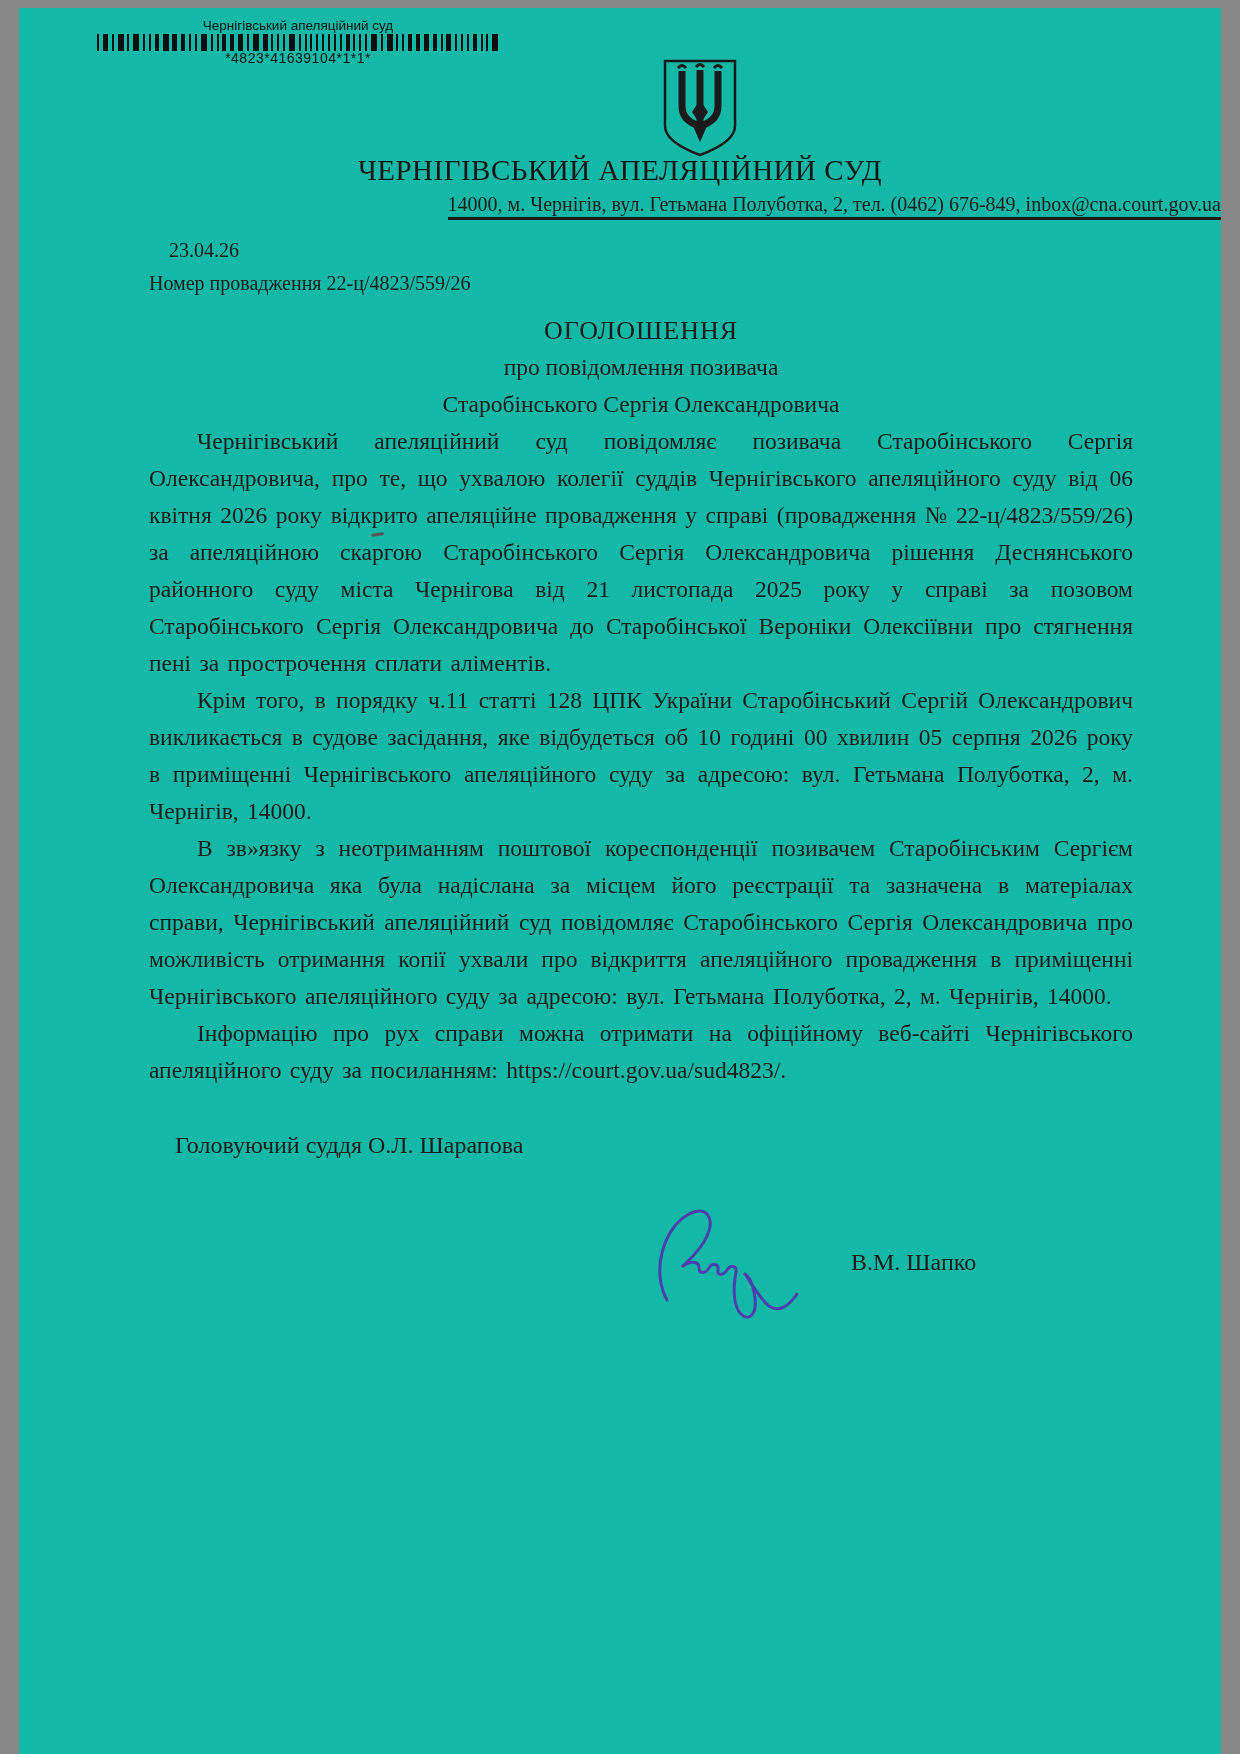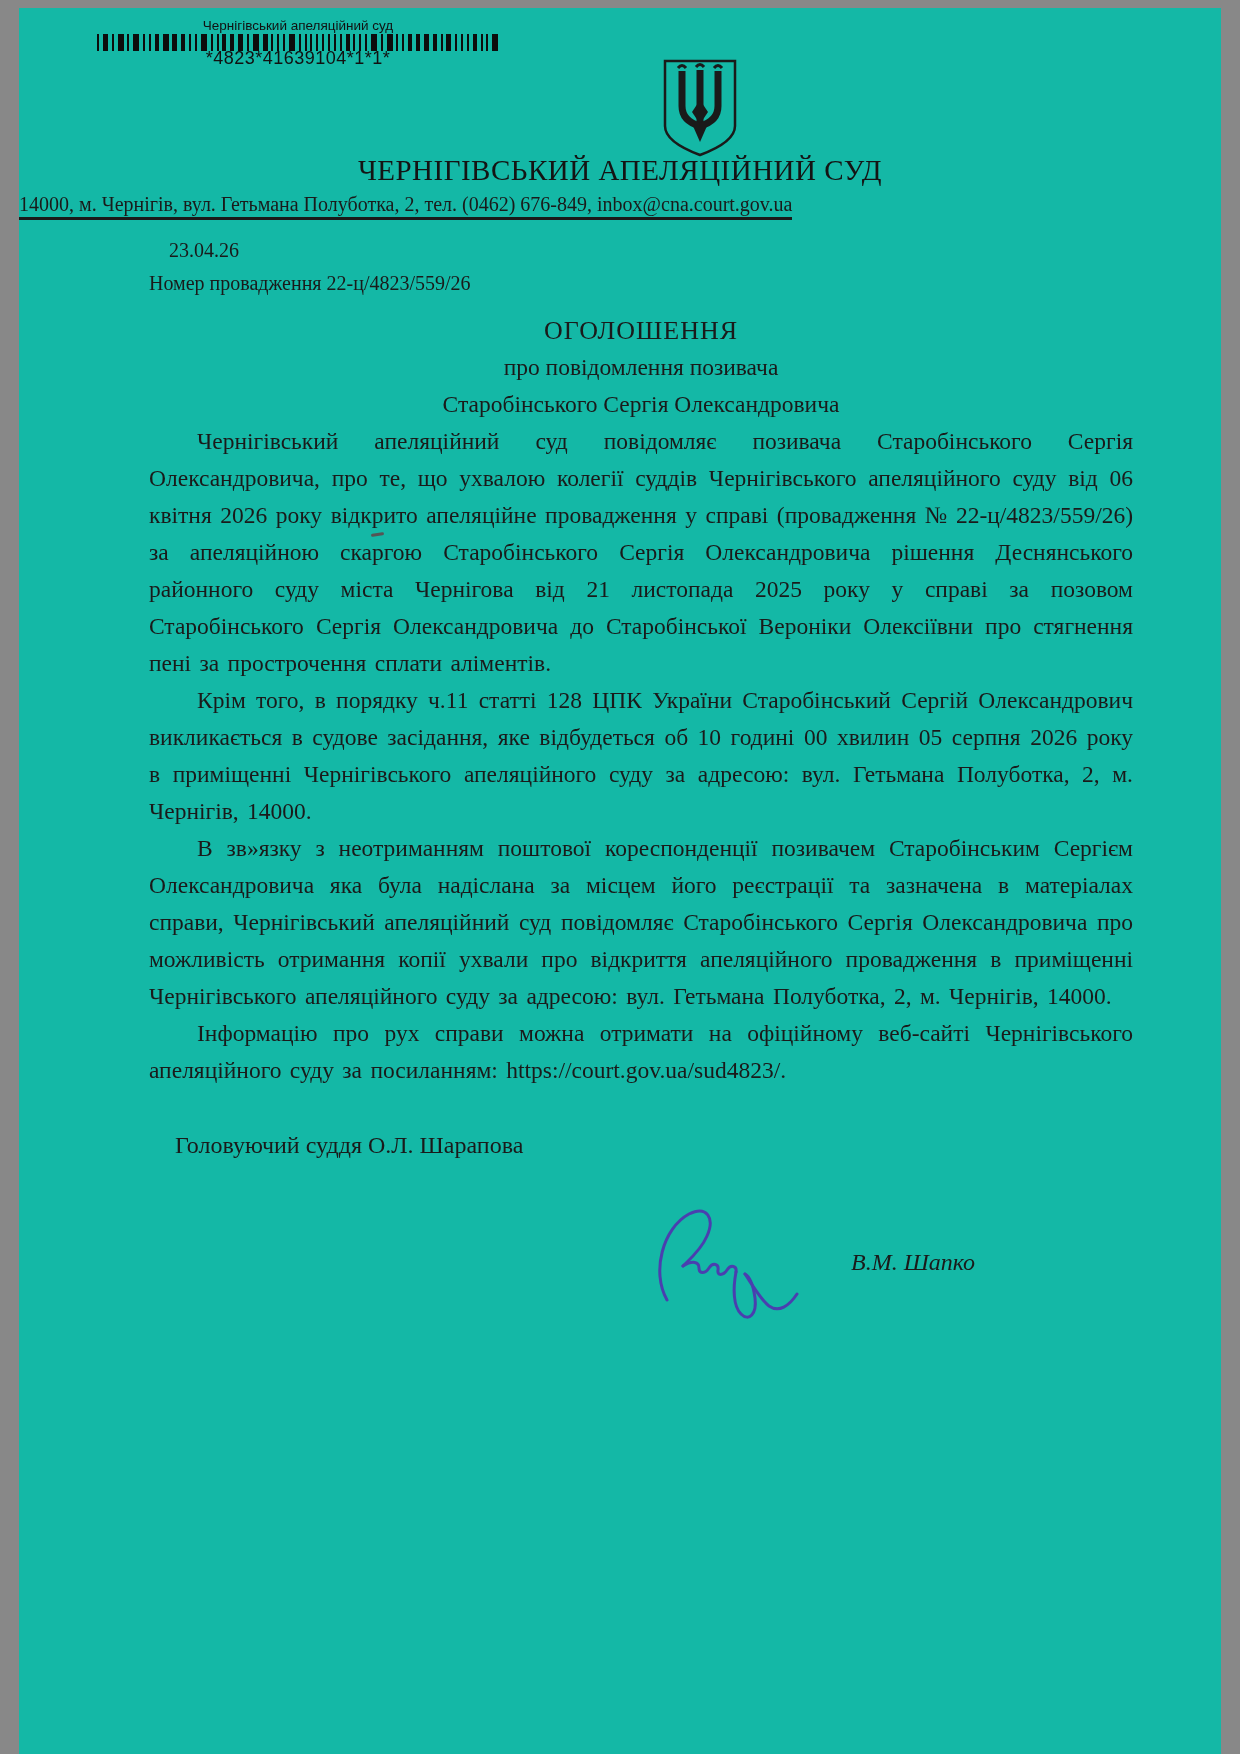--- a/index.html
+++ b/index.html
@@ -25,21 +25,21 @@
   }
   .barcode-label { font-size: 13.5px; line-height: 15px; color: #111; }
   .barcode-bars {
     margin-top: 1px;
     height: 17px;
     display: flex;
     align-items: stretch;
     justify-content: space-between;
   }
   .barcode-bars span { display: block; background: #0d0d0d; height: 100%; }
-  .barcode-code { font-size: 18px; line-height: 15px; color: #111; letter-spacing: 0.5px; }
+  .barcode-code { font-size: 14px; line-height: 15px; color: #111; letter-spacing: 0.5px; }
 
   
   .emblem {
     position: absolute;
     top: 50px; left: 640px;
     width: 82px; height: 100px;
   }
 
   
   .court-title {
@@ -49,21 +49,21 @@
     text-align: center;
     font-size: 29px;
     letter-spacing: 0.5px;
     color: #141414;
     white-space: nowrap;
   }
   .address-row {
     position: absolute;
     top: 185px; left: 0;
     width: 100%;
-    text-align: left;
+    text-align: right;
   }
   .address-line {
     display: inline-block;
     font-size: 20px;
     border-bottom: 3px solid #1a1a1a;
     padding-bottom: 1px;
     white-space: nowrap;
   }
 
   
@@ -101,21 +101,21 @@
   
   .judge-line { margin-top: 38px; text-indent: 26px; font-size: 24px; }
   .secretary-row {
     position: relative;
     margin-top: 58px;
     height: 150px;
     font-size: 24px;
   }
   .secretary-label { position: absolute; left: 26px; top: 22px; }
   .signature-svg { position: absolute; left: 500px; top: -20px; }
-  .secretary-name { position: absolute; left: 702px; top: 22px; font-style: italic; }
+  .secretary-name { position: absolute; left: 702px; top: 22px; }
 </style>
 </head>
 <body>
 
 <div class="page">
 
   <div class="barcode-block">
     <div class="barcode-label">Чернігівський апеляційний суд</div>
     <div class="barcode-bars">
         <span style="width:2px"></span>

